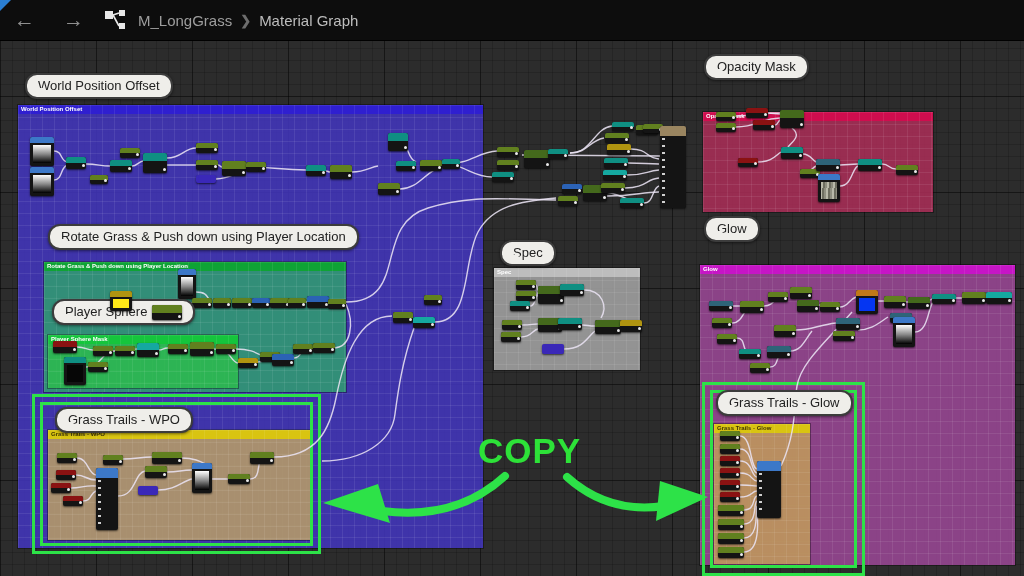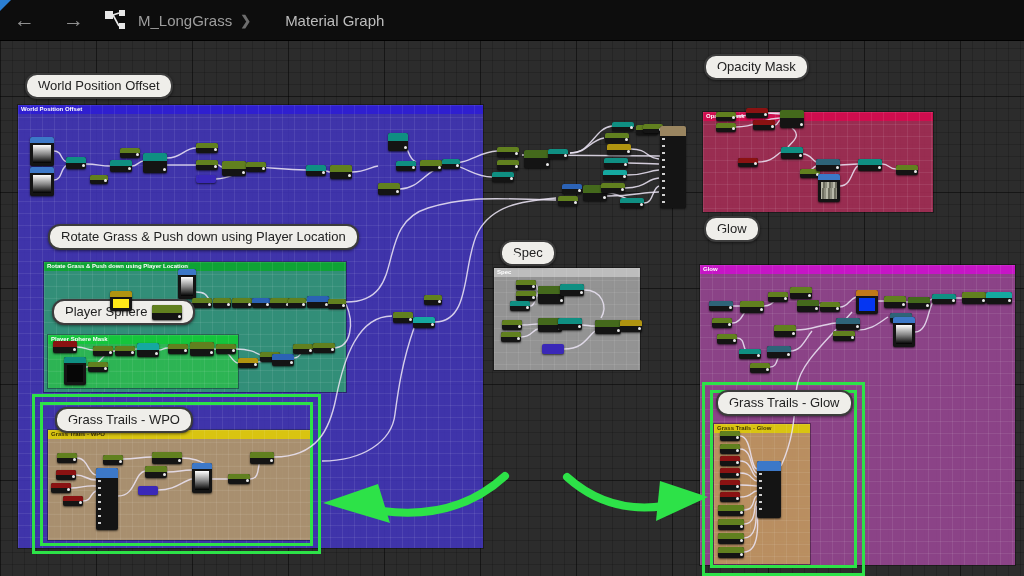--- a/index.html
+++ b/index.html
@@ -12,21 +12,21 @@
       linear-gradient(90deg,rgba(0,0,0,.40) 1px,transparent 1px),
       linear-gradient(rgba(0,0,0,.16) 1px,transparent 1px),
       linear-gradient(90deg,rgba(0,0,0,.16) 1px,transparent 1px);
     background-size:96px 96px,96px 96px,12px 12px,12px 12px;}
   
   #topbar{position:absolute;left:0;top:0;width:100%;height:40px;background:#0d0d0d;
           z-index:10;display:flex;align-items:center;border-bottom:1px solid #000;}
   .navbtn{color:#8f8f8f;font-size:21px;font-weight:bold;padding:0 14px;cursor:pointer;line-height:40px;}
   .crumb-root{color:#9e9e9e;font-size:15px;margin-left:10px;}
   .crumb-sep{color:#6d6d6d;font-size:13px;margin:0 8px;font-weight:bold;}
-  .crumb-cur{color:#bdbdbd;font-size:15px;margin-left:26px;}
+  .crumb-cur{color:#bdbdbd;font-size:15px;}
   #corner{position:absolute;left:0;top:0;width:0;height:0;z-index:11;
           border-left:11px solid #2a7fd4;border-bottom:11px solid transparent;}
   
   .comment{position:absolute;z-index:1;box-shadow:0 0 0 1px rgba(0,0,0,.35);}
   .comment::after{content:"";position:absolute;inset:0;pointer-events:none;
     background-image:linear-gradient(rgba(255,255,255,.08) 1px,transparent 1px),
                      linear-gradient(90deg,rgba(255,255,255,.08) 1px,transparent 1px);
     background-size:12px 12px;}
   .ctitle{height:9px;line-height:9px;font-size:6px;font-weight:bold;color:#fff;
           padding:0 3px;white-space:nowrap;overflow:hidden;}
@@ -172,20 +172,21 @@
         <path d="M182,458 C198,458 204,464 212,467"></path>
         <path d="M212,479 C220,479 220,479 228,479"></path>
         <path d="M250,479 C262,479 256,461 262,459"></path>
       </svg>
     <svg id="anno">
         <path d="M505,476 C470,508 428,517 382,511" class="arrow-tail"></path>
         <polygon points="390,523 323,503 378,484" class="arrow-head"></polygon>
         <path d="M567,477 C596,503 630,511 664,506" class="arrow-tail"></path>
         <polygon points="656,521 708,497 660,481" class="arrow-head"></polygon>
       </svg>
+    <span id="copy-label">COPY</span>
   <div class="comment" style="left: 18px; top: 105px; width: 465px; height: 443px; background: rgba(66, 54, 188, 0.88);">
         <div class="ctitle" style="background: rgb(47, 31, 208); color: rgb(255, 255, 255);">World Position Offset</div>
       </div>
       <div class="comment" style="left: 703px; top: 112px; width: 230px; height: 100px; background: rgba(168, 46, 86, 0.88);">
         <div class="ctitle" style="background: rgb(207, 13, 78); color: rgb(255, 255, 255);">Opacity Mask</div>
       </div>
       <div class="comment" style="left: 44px; top: 262px; width: 302px; height: 130px; background: rgba(49, 152, 114, 0.9);">
         <div class="ctitle" style="background: rgb(15, 163, 53); color: rgb(255, 255, 255);">Rotate Grass &amp; Push down using Player Location</div>
       </div>
       <div class="comment" style="left: 48px; top: 335px; width: 190px; height: 53px; background: rgba(45, 187, 78, 0.85);">

